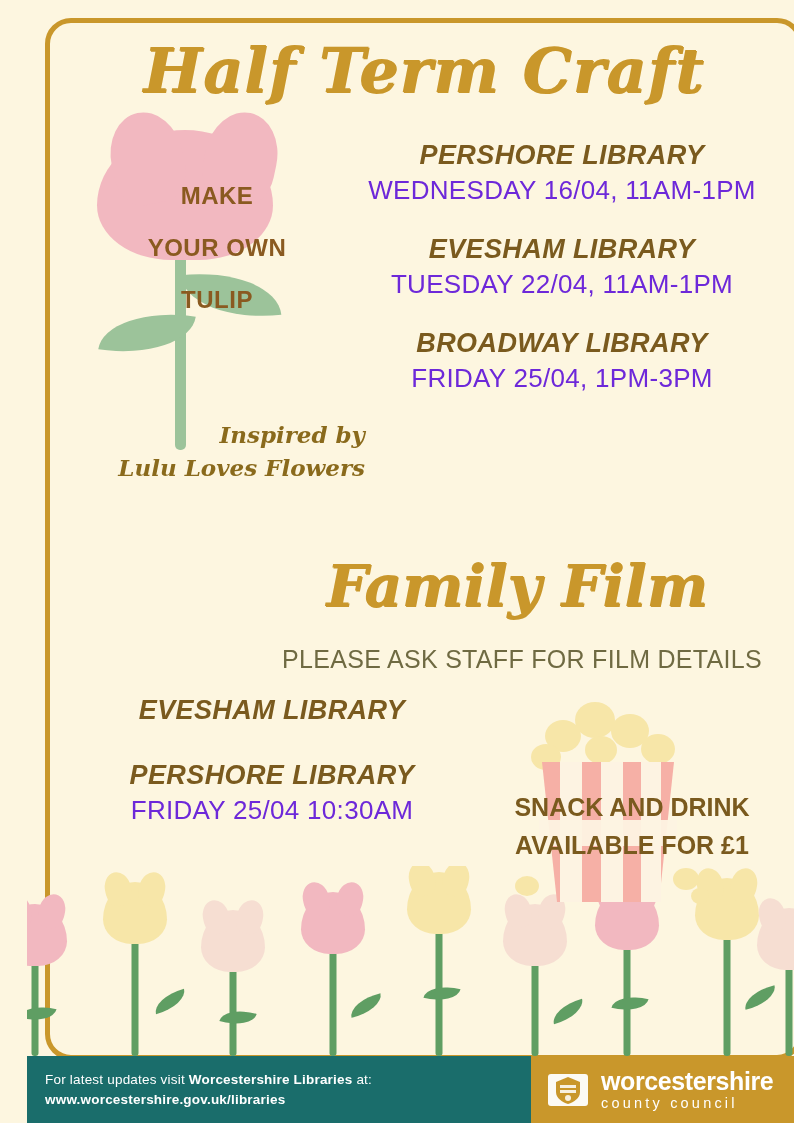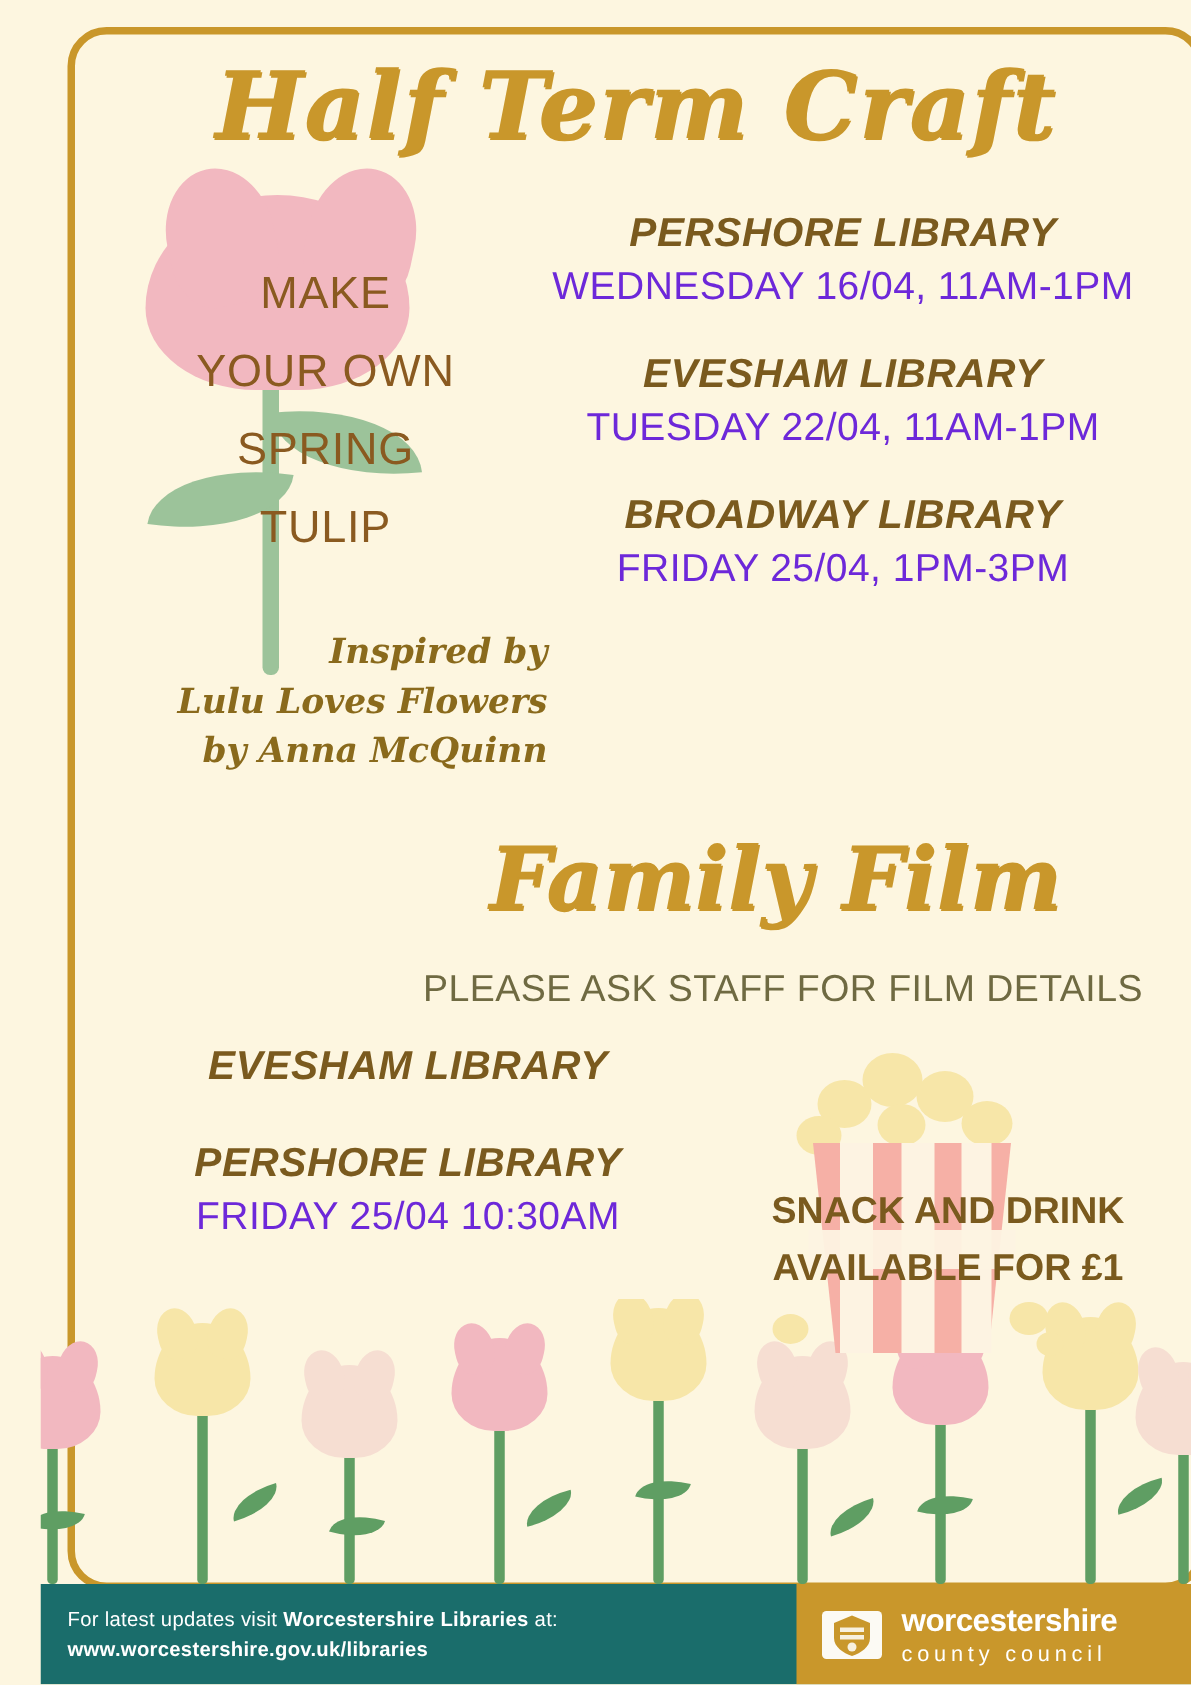--- a/index.html
+++ b/index.html
@@ -48,22 +48,22 @@
     font-size: 58px;
     color: #c9972b;
     text-shadow: 1px 1px 0 #c9972b;
   }
   
   .make-block {
     position: absolute;
     left: 40px; top: 170px; width: 300px;
     text-align: center;
     color: #8a5a20;
-    font-weight: normal;
-    font-size: 30px;
+    font-weight: bold;
+    font-size: 24px;
     line-height: 52px;
     letter-spacing: 0.5px;
     z-index: 3;
   }
   .inspired {
     position: absolute;
     left: 38px; top: 418px; width: 300px;
     text-align: right;
     font-family: "DejaVu Serif", serif;
     font-style: italic;
@@ -151,21 +151,21 @@
   .crest {
     width: 42px; height: 44px;
     flex: 0 0 42px;
     position: relative;
   }
   .logo-words {
     margin-left: 12px;
     color: #ffffff;
   }
   .logo-words .l1 {
-    font-size: 21px;
+    font-size: 25px;
     font-weight: bold;
     letter-spacing: -0.4px;
     line-height: 26px;
   }
   .logo-words .l2 {
     font-size: 14.5px;
     letter-spacing: 3.2px;
     line-height: 18px;
   }
   
@@ -292,28 +292,26 @@
     <div class="bt-leaf-l"></div>
     <div class="bt-bloom">
       <div class="bt-petal-l"></div>
       <div class="bt-petal-r"></div>
     </div>
   </div>
 
   <div class="make-block">
     <div>MAKE</div>
     <div>YOUR OWN</div>
-    <div>SPRING</div>
     <div>TULIP</div>
   </div>
 
   <div class="inspired">
     <div>Inspired by</div>
     <div>Lulu Loves Flowers</div>
-    <div>by Anna McQuinn</div>
   </div>
 
   <div class="craft-list">
     <div class="craft-entry">
       <div class="lib-name">PERSHORE LIBRARY</div>
       <div class="lib-when">WEDNESDAY 16/04, 11AM-1PM</div>
     </div>
     <div class="craft-entry">
       <div class="lib-name">EVESHAM LIBRARY</div>
       <div class="lib-when">TUESDAY 22/04, 11AM-1PM</div>

